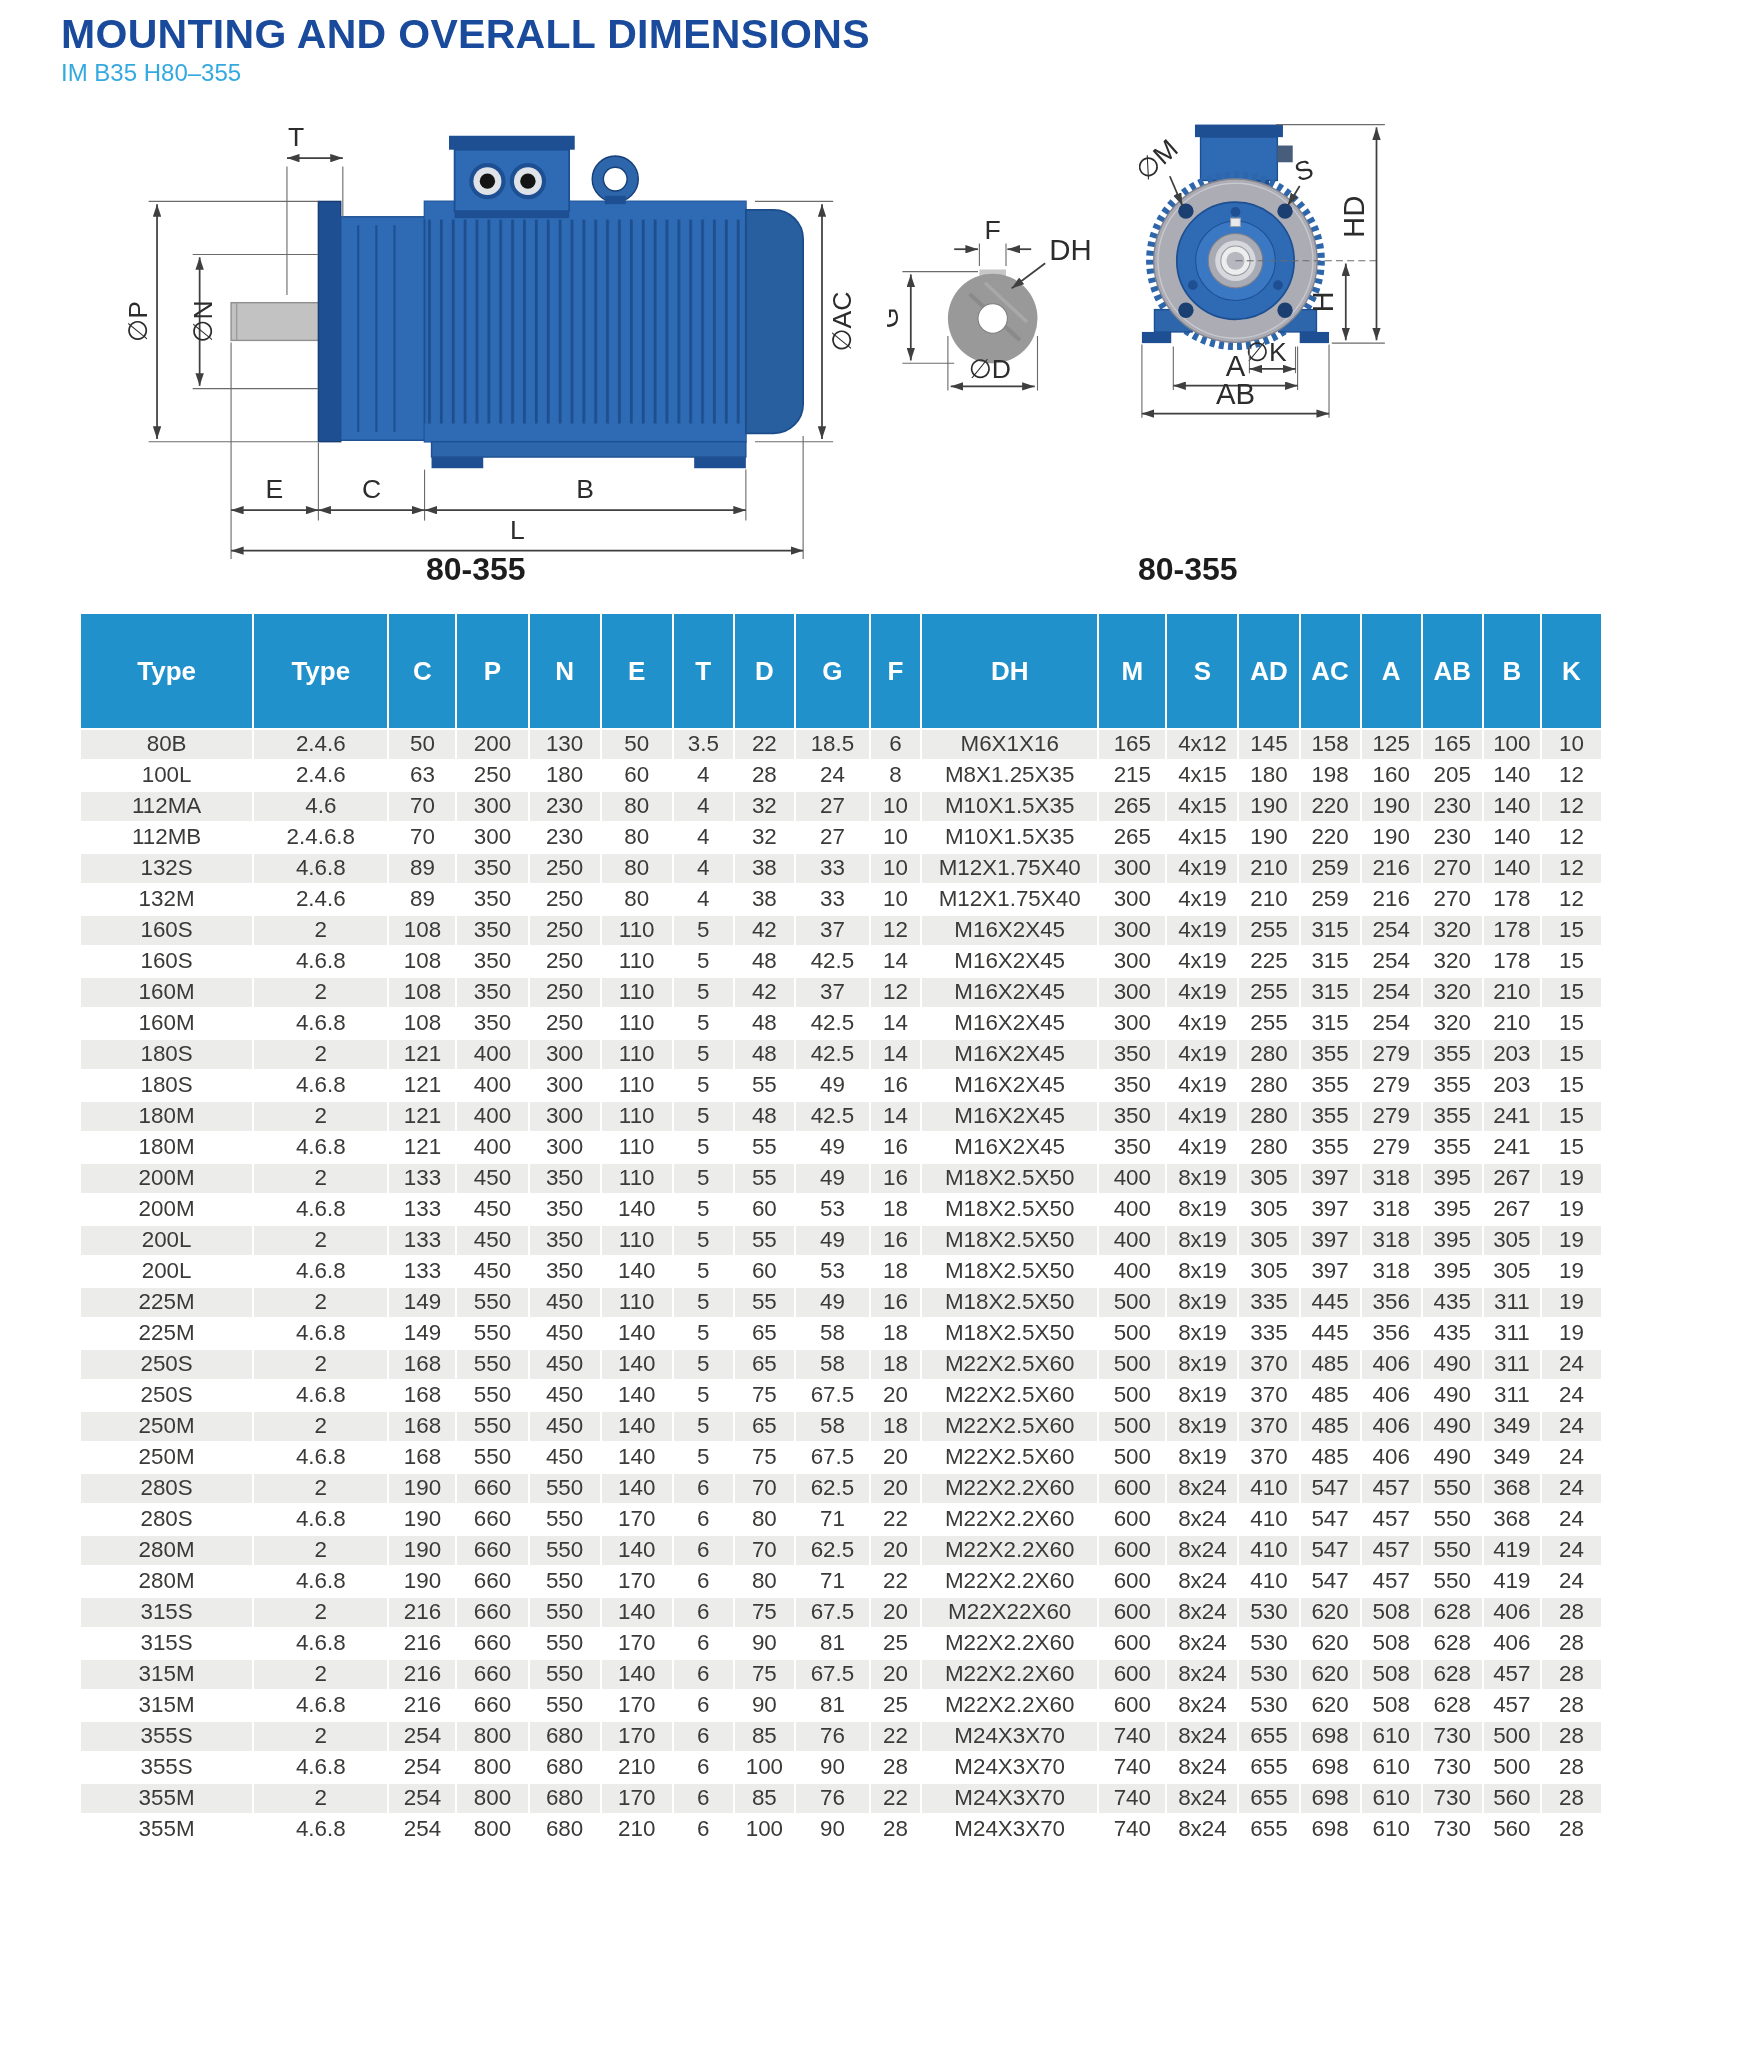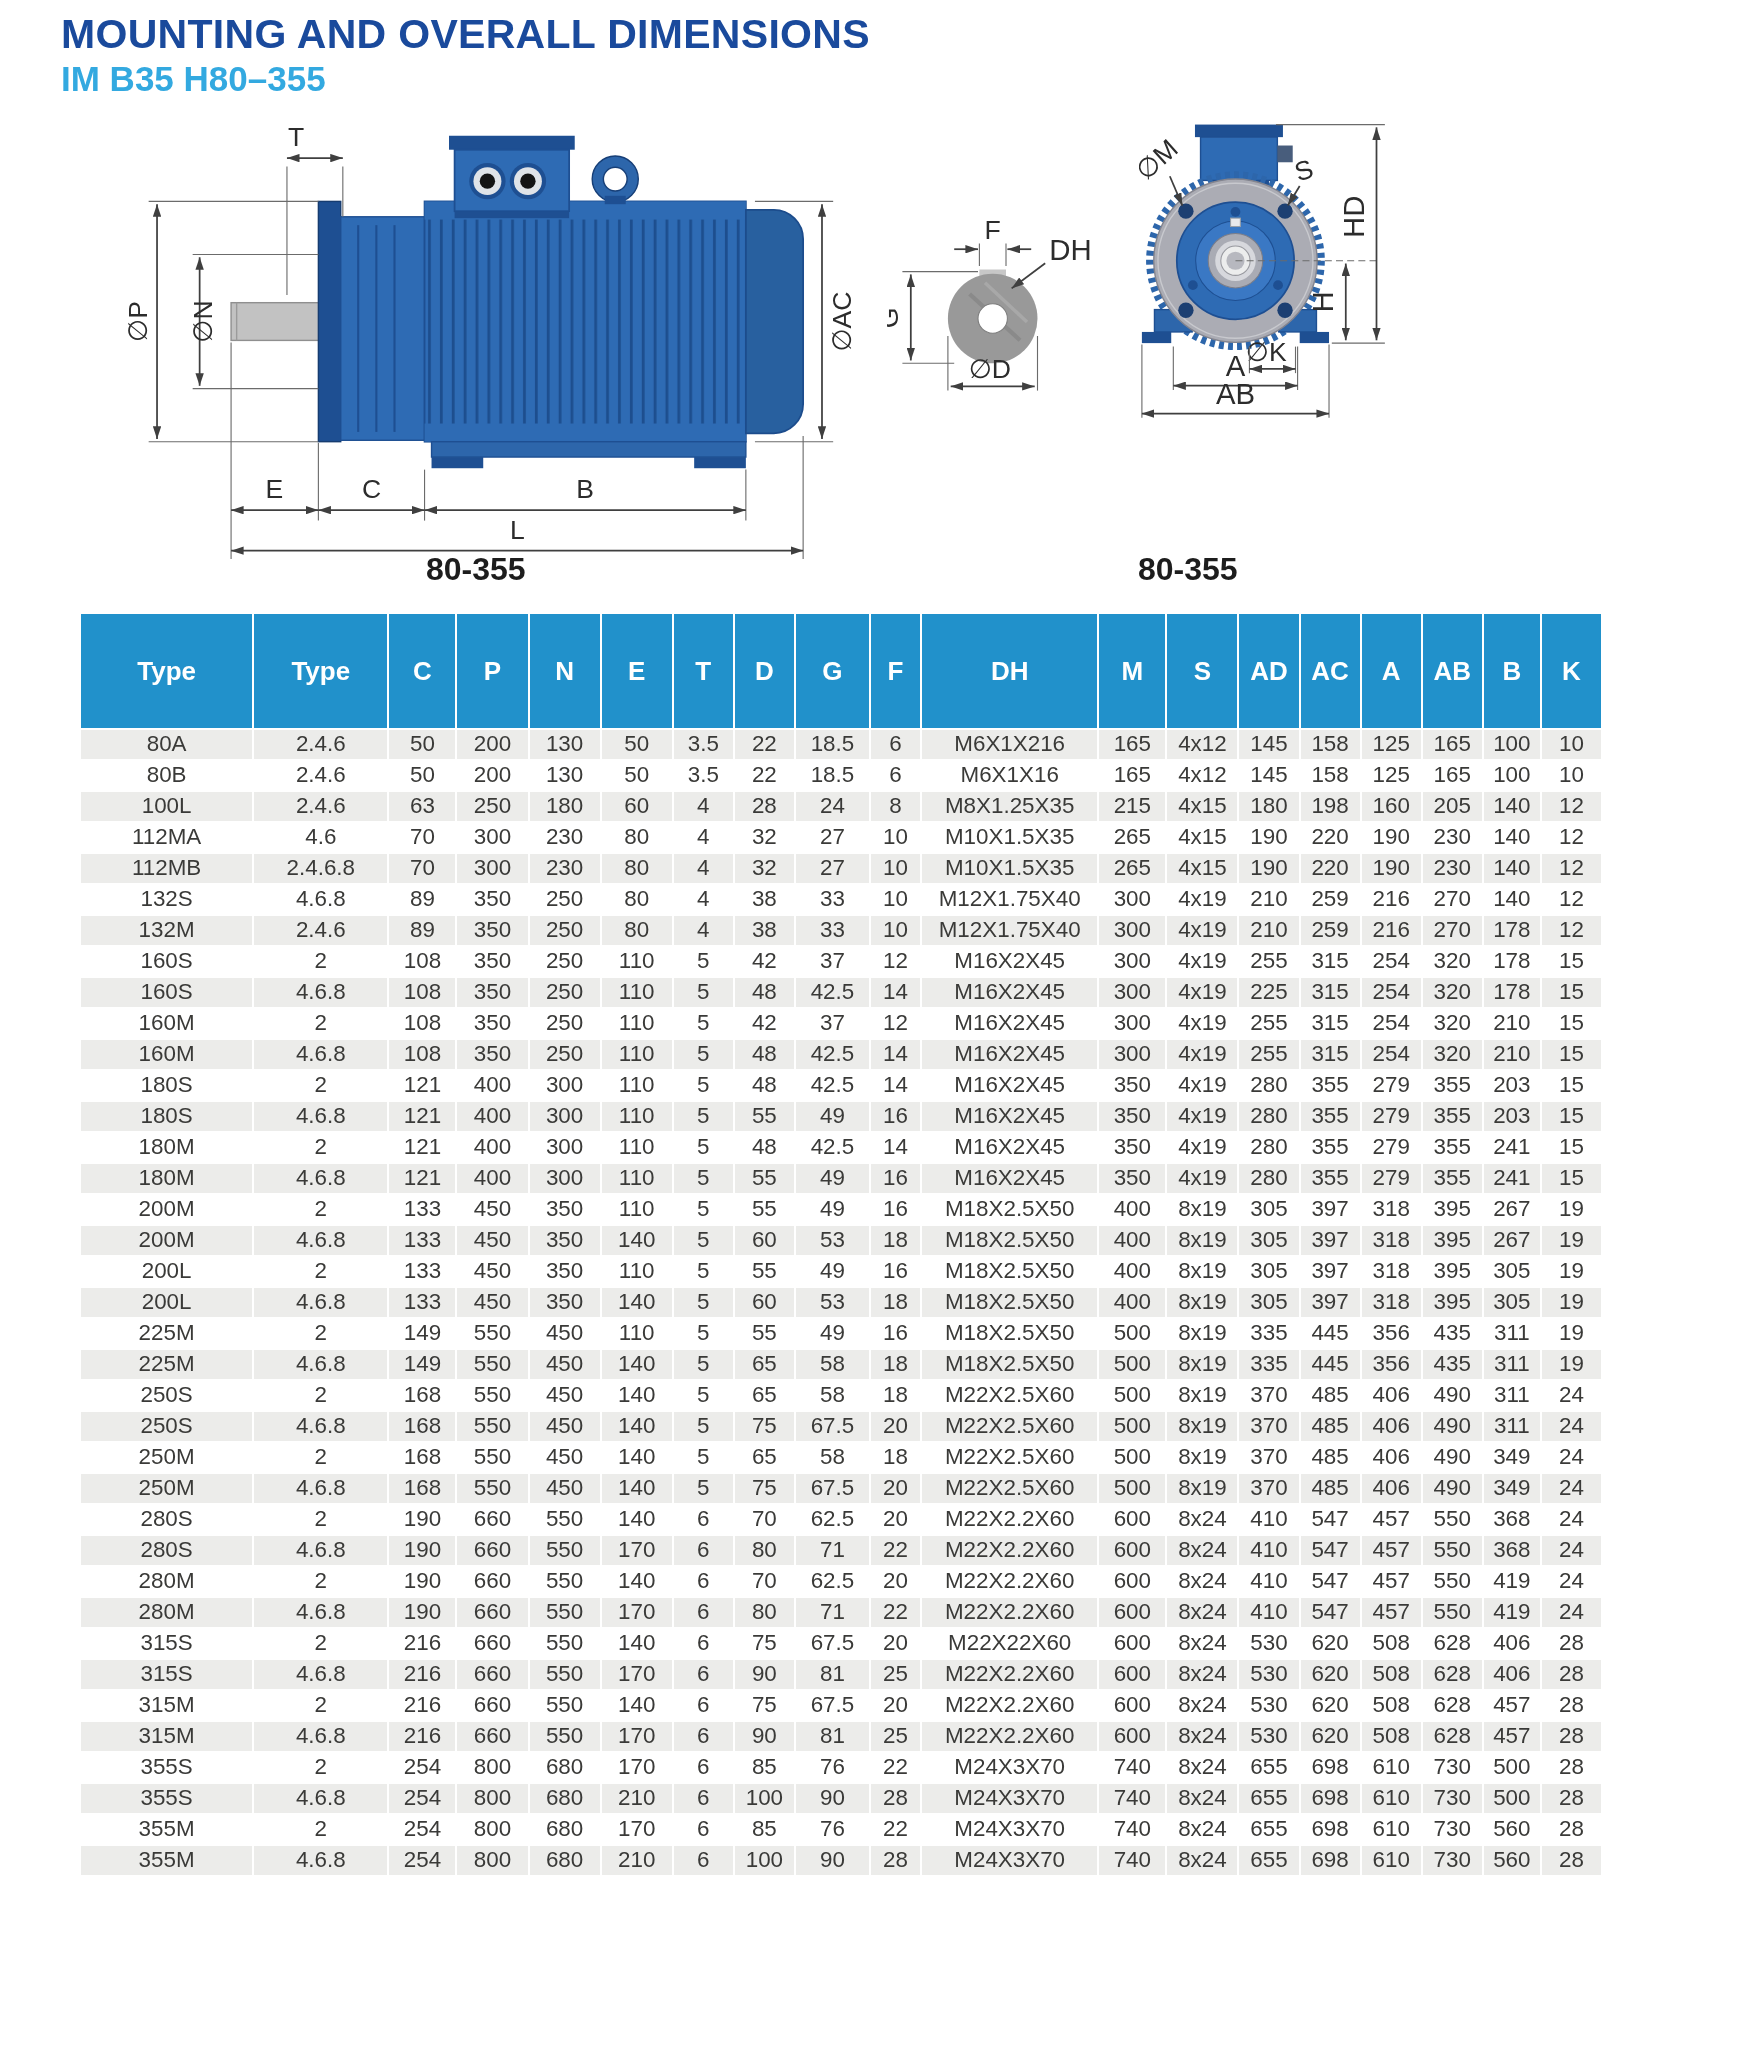--- a/index.html
+++ b/index.html
@@ -2,21 +2,21 @@
 <html style="font-size:11.2px"><head>
 <meta charset="utf-8">
 <style>
   html,body{margin:0;padding:0;}
   body{
     width:1757px;height:2066px;position:relative;background:#ffffff;
     font-family:"Liberation Sans","DejaVu Sans",sans-serif;overflow:hidden;
   }
   .abs{position:absolute;}
   #title{left:61px;top:11.2px;font-size:41px;font-weight:800;color:#1a4a9c;letter-spacing:0.3px;white-space:nowrap;}
-  #subtitle{left:61px;top:59px;font-size:35px;font-weight:700;color:#33a9e0;white-space:nowrap;}
+  #subtitle{left:61px;top:59px;font-size:24px;font-weight:400;color:#33a9e0;white-space:nowrap;}
   .caption{font-size:32px;font-weight:700;color:#1d1d1d;text-align:left;}
   svg{position:absolute;}
   .dl{stroke:#3f3f3f;stroke-width:2.5;fill:none;}
   .xl{stroke:#6b6b6b;stroke-width:1.6;fill:none;}
   .dt{font:38px "Liberation Sans","DejaVu Sans",sans-serif;fill:#2c2c2c;}
   table#dims{
     position:absolute;left:79px;top:612px;width:1524px;
     border-collapse:separate;border-spacing:2.1px;table-layout:fixed;background:#ffffff;
   }
   #dims thead th{
@@ -285,41 +285,20 @@
         <th>AD</th>
         <th>AC</th>
         <th>A</th>
         <th>AB</th>
         <th>B</th>
         <th>K</th>
       </tr>
   </thead>
   <tbody>
       <tr>
-        <td>80A</td>
-        <td>2.4.6</td>
-        <td>50</td>
-        <td>200</td>
-        <td>130</td>
-        <td>50</td>
-        <td>3.5</td>
-        <td>22</td>
-        <td>18.5</td>
-        <td>6</td>
-        <td>M6X1X216</td>
-        <td>165</td>
-        <td>4x12</td>
-        <td>145</td>
-        <td>158</td>
-        <td>125</td>
-        <td>165</td>
-        <td>100</td>
-        <td>10</td>
-      </tr>
-      <tr>
         <td>80B</td>
         <td>2.4.6</td>
         <td>50</td>
         <td>200</td>
         <td>130</td>
         <td>50</td>
         <td>3.5</td>
         <td>22</td>
         <td>18.5</td>
         <td>6</td>

